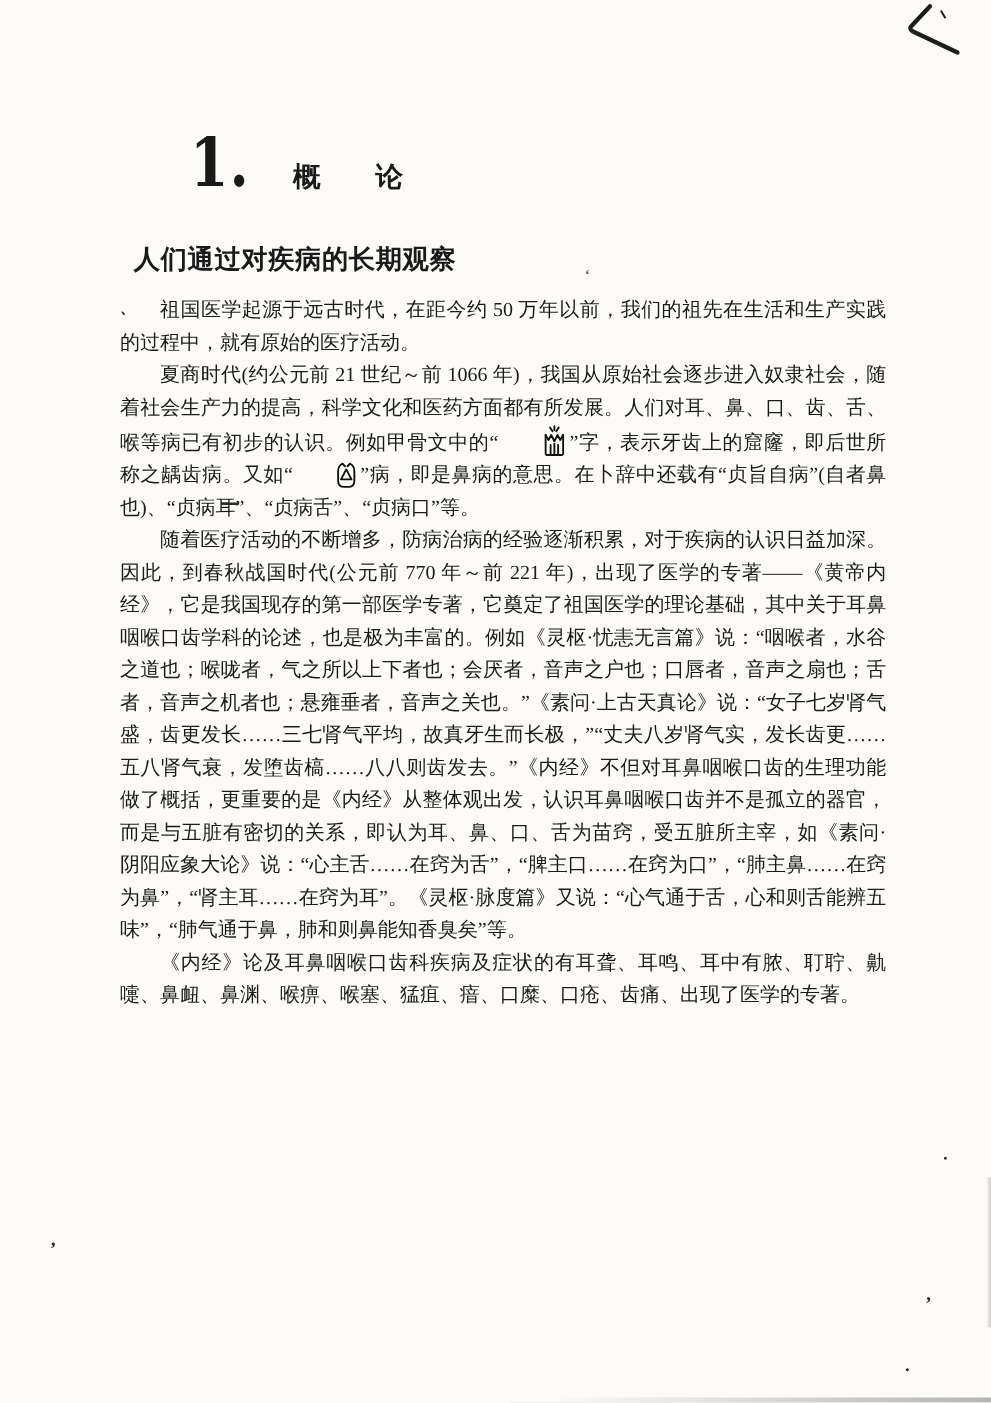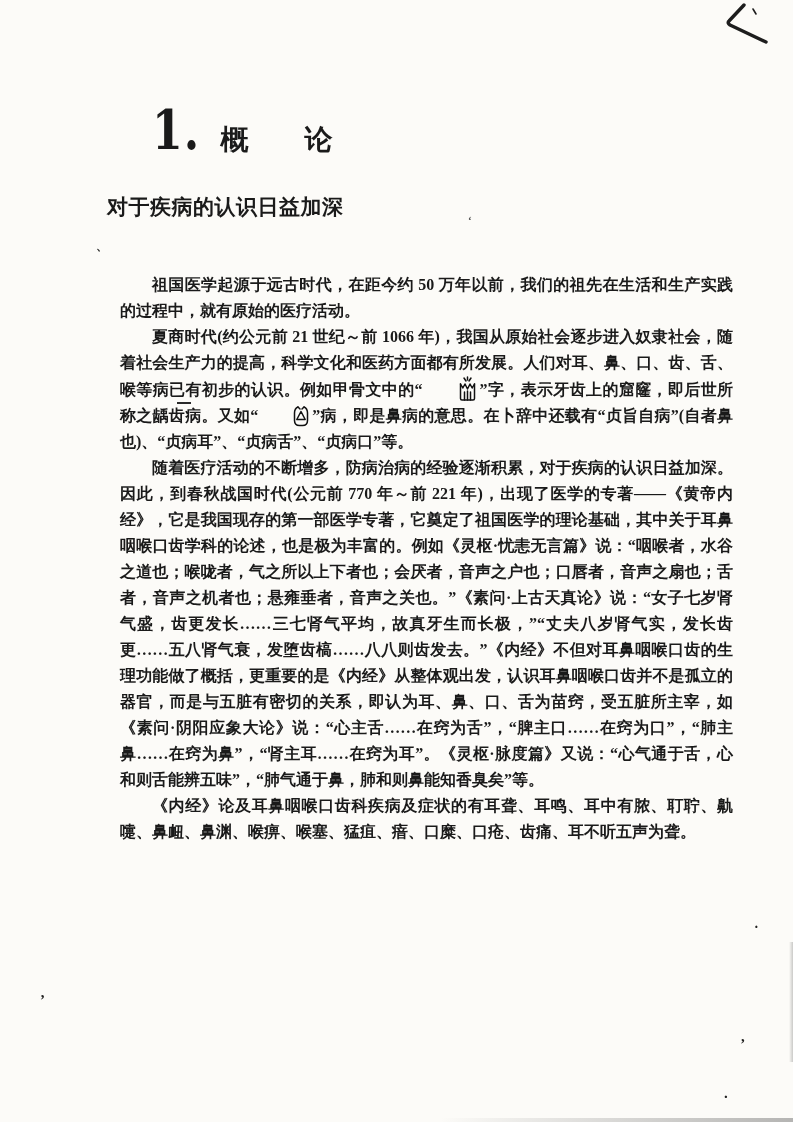--- a/index.html
+++ b/index.html
@@ -17,38 +17,37 @@
   .chapter-head {
     position:absolute; left:152px; top:98px;
     display:flex; align-items:baseline;
   }
   .chapter-num {
     font-family:"DejaVu Serif","Liberation Serif",serif;
     font-size:54px; font-weight:bold; letter-spacing:1px;
     transform:scaleX(.82); transform-origin:left bottom;
   }
   .chapter-title {
-    font-size:28px; font-weight:bold; margin-left:10px;
+    font-size:22px; font-weight:bold; margin-left:24px;
     white-space:pre;
   }
 
   
   .section-heading {
     position:absolute; left:107px; top:193px; margin:0;
     font-family:"Liberation Sans","DejaVu Sans",sans-serif;
     font-size:21px; font-weight:bold; letter-spacing:.5px;
   }
 
   
   .body-text {
-    position:absolute; left:120px; top:236px; width:613px;
+    position:absolute; left:96px; top:236px; width:613px;
     font-size:16px; line-height:26px;
-    font-weight:700;
+    font-weight:400;
     text-align:justify;
-    margin-top:36px;
   }
   .body-text p { margin:0; text-indent:2em; }
 
   
   .oracle {
     display:inline-block; vertical-align:-7px; margin:0 2px;
     line-height:0;
   }
   .oracle svg { stroke:#111; fill:none; stroke-width:1.5; stroke-linecap:round; stroke-linejoin:round; }
 
@@ -79,42 +78,42 @@
   <svg class="pen-mark" width="75" height="50" viewBox="0 0 75 50">
     <path d="M44,3 L29,19 Q27,21 30,23 L66,40" stroke="#1d1d1d" stroke-width="3.4" fill="none" stroke-linecap="round" stroke-linejoin="round"></path>
     <path d="M53,7 l3,5" stroke="#1d1d1d" stroke-width="1.6" fill="none" stroke-linecap="round"></path>
   </svg>
 
   <div class="chapter-head">
     <span class="chapter-num">1.</span>
     <span class="chapter-title">概　　论</span>
   </div>
 
-  <h2 class="section-heading">对于疾病的认识日益加深</h2>
+  <h2 class="section-heading">人们通过对疾病的长期观察</h2>
 
   <div class="body-text">
 
     <p>祖国医学起源于远古时代，在距今约 50 万年以前，我们的祖先在生活和生产实践的过程中，就有原始的医疗活动。</p>
 
     <p><span>夏商时代(约公元前 21 世纪～前 1066 年)，我国从原始社会逐步进入奴隶社会，随着社会生产力的提高，科学文化和医药方面都有所发展。人们对耳、鼻、口、齿、舌、喉等病已有初步的认识。例如甲骨文中的“</span><span class="oracle"><svg width="21" height="26" viewBox="0 0 21 26">
           <path d="M7,2 L9,5 M14,2 L12,5 M10.5,1 L10.5,4"></path>
           <path d="M3.5,8 L3.5,22.5 Q3.5,24 5,24 L16,24 Q17.5,24 17.5,22.5 L17.5,8"></path>
           <path d="M3.5,8 L5.8,12 L8,8 L10.5,13 L13,8 L15.2,12 L17.5,8"></path>
           <path d="M7.5,16 L7.5,24 M13.5,16 L13.5,24 M10.5,15 L10.5,24"></path>
         </svg></span><span>”字，表示牙齿上的窟窿，即后世所称之龋齿病。又如“</span><span class="oracle"><svg width="18" height="24" viewBox="0 0 18 24">
           <path d="M6,3 Q2.5,4.5 2.5,9 L2.5,16.5 Q2.5,21.5 7.5,21.5 L10.5,21.5 Q15.5,21.5 15.5,16.5 L15.5,9 Q15.5,4.5 12,3"></path>
           <path d="M6,3 L8,5 M12,3 L10,5"></path>
           <path d="M9,7.5 L4.8,15.5 L13.2,15.5 Z"></path>
         </svg></span><span>”病，即是鼻病的意思。在卜辞中还载有“贞旨自病”(自者鼻也)、“贞病耳”、“贞病舌”、“贞病口”等。</span></p>
 
 
     <p>随着医疗活动的不断增多，防病治病的经验逐渐积累，对于疾病的认识日益加深。因此，到春秋战国时代(公元前 770 年～前 221 年)，出现了医学的专著——《黄帝内经》，它是我国现存的第一部医学专著，它奠定了祖国医学的理论基础，其中关于耳鼻咽喉口齿学科的论述，也是极为丰富的。例如《灵枢·忧恚无言篇》说：“咽喉者，水谷之道也；喉咙者，气之所以上下者也；会厌者，音声之户也；口唇者，音声之扇也；舌者，音声之机者也；悬雍垂者，音声之关也。”《素问·上古天真论》说：“女子七岁肾气盛，齿更发长……三七肾气平均，故真牙生而长极，”“丈夫八岁肾气实，发长齿更……五八肾气衰，发堕齿槁……八八则齿发去。”《内经》不但对耳鼻咽喉口齿的生理功能做了概括，更重要的是《内经》从整体观出发，认识耳鼻咽喉口齿并不是孤立的器官，而是与五脏有密切的关系，即认为耳、鼻、口、舌为苗窍，受五脏所主宰，如《素问·阴阳应象大论》说：“心主舌……在窍为舌”，“脾主口……在窍为口”，“肺主鼻……在窍为鼻”，“肾主耳……在窍为耳”。《灵枢·脉度篇》又说：“心气通于舌，心和则舌能辨五味”，“肺气通于鼻，肺和则鼻能知香臭矣”等。</p>
 
 
-    <p>《内经》论及耳鼻咽喉口齿科疾病及症状的有耳聋、耳鸣、耳中有脓、耵聍、鼽嚏、鼻衄、鼻渊、喉痹、喉塞、猛疽、瘖、口糜、口疮、齿痛、耳不听五声为聋。</p>
+    <p>《内经》论及耳鼻咽喉口齿科疾病及症状的有耳聋、耳鸣、耳中有脓、耵聍、鼽嚏、鼻衄、鼻渊、喉痹、喉塞、猛疽、瘖、口糜、口疮、齿痛、出现了医学的专著。</p>
   </div>
 
   <span class="stray-dash"></span>
 
   <span class="artifact mark-tick">、</span>
   <span class="artifact mark-head">ʻ</span>
   <span class="artifact mark-apos">’</span>
   <span class="artifact mark-dot">·</span>
   <span class="artifact mark-comma">,</span>
   <span class="artifact mark-period">.</span>

